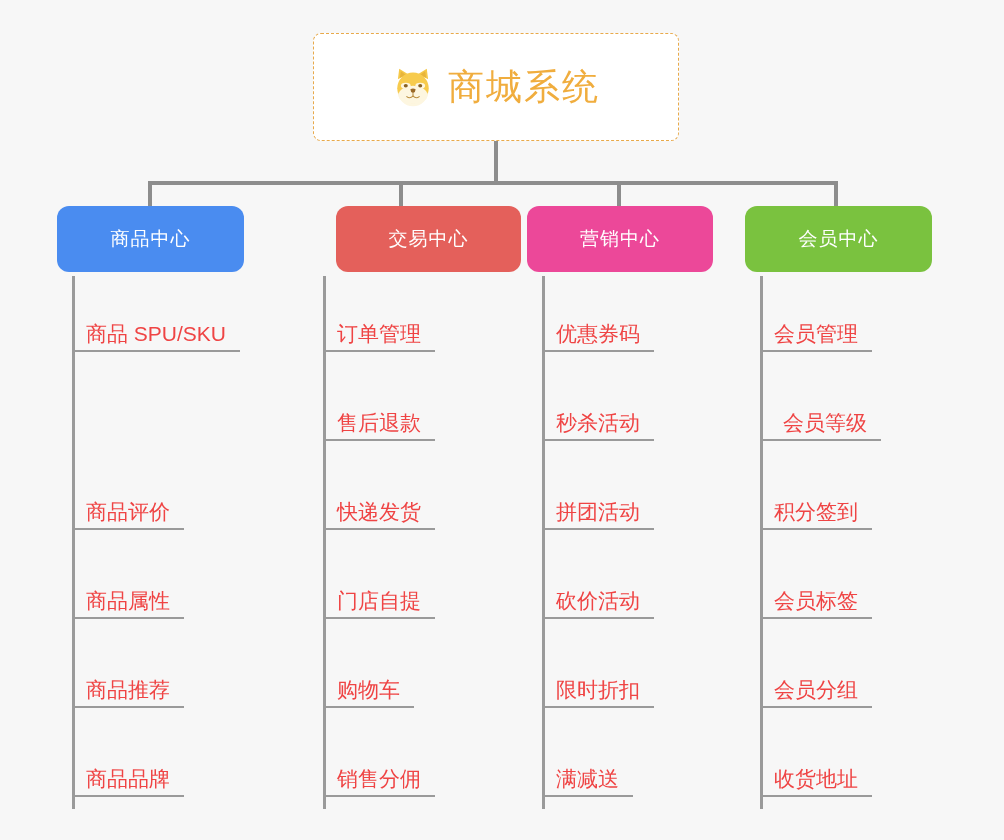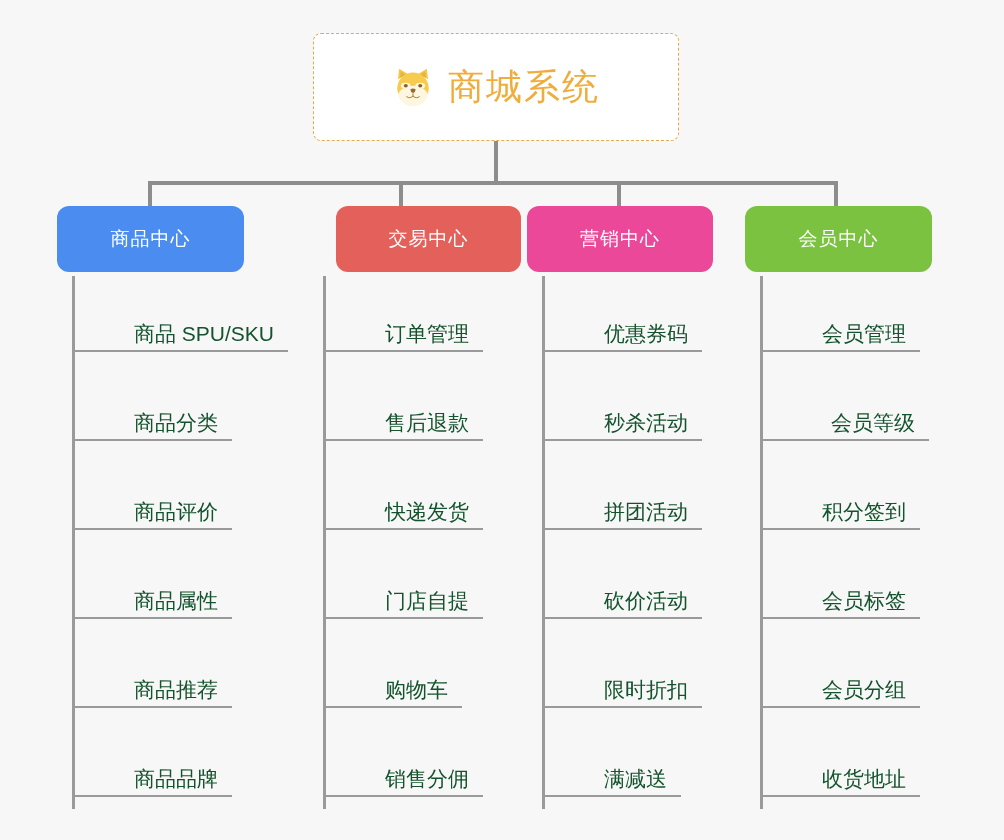--- a/index.html
+++ b/index.html
@@ -85,24 +85,23 @@
     position: absolute;
     box-sizing: border-box;
     border-bottom: 2px solid #9a9a9a;
     display: flex;
     align-items: flex-end;
     padding: 0 14px 4px 14px;
     height: 40px;
   }
   .leaf-label {
     font-size: 21px;
-    color: #14532d;
+    color: #ef4444;
     line-height: 1.15;
     white-space: nowrap;
-    margin-left: 48px;
   }
 </style>
 </head>
 <body>
 
 <div id="chart-canvas">
 
   <div class="root-node">
     <svg class="dog-icon" viewBox="0 0 64 64">
 
@@ -138,23 +137,20 @@
   <div class="conn conn-v" style="left:834px; top:181px; height:26px;"></div>
 
   <div class="cat-header" style="left:57px; top:206px; width:187px; background:#4a8cf0;">
     <span>商品中心</span>
   </div>
   <div class="branch-trunk" style="left:72px; top:276px; height:533px;"></div>
 
   <div class="leaf-item" style="left:72px; top:312px;">
     <span class="leaf-label">商品 SPU/SKU</span>
   </div>
-  <div class="leaf-item" style="left:72px; top:401px;">
-    <span class="leaf-label">商品分类</span>
-  </div>
   <div class="leaf-item" style="left:72px; top:490px;">
     <span class="leaf-label">商品评价</span>
   </div>
   <div class="leaf-item" style="left:72px; top:579px;">
     <span class="leaf-label">商品属性</span>
   </div>
   <div class="leaf-item" style="left:72px; top:668px;">
     <span class="leaf-label">商品推荐</span>
   </div>
   <div class="leaf-item" style="left:72px; top:757px;">

